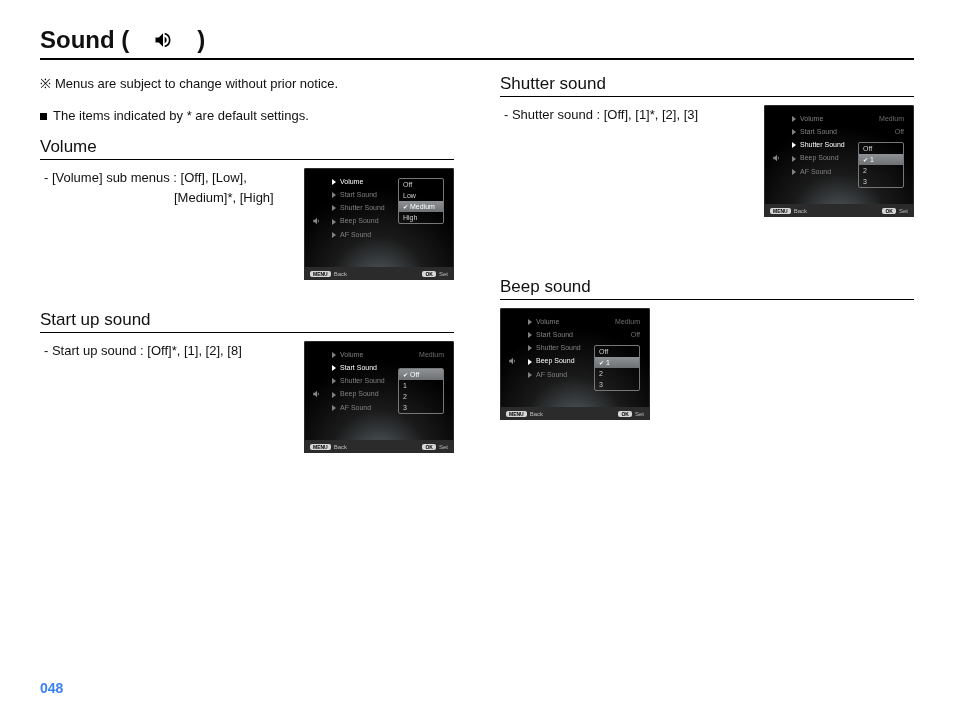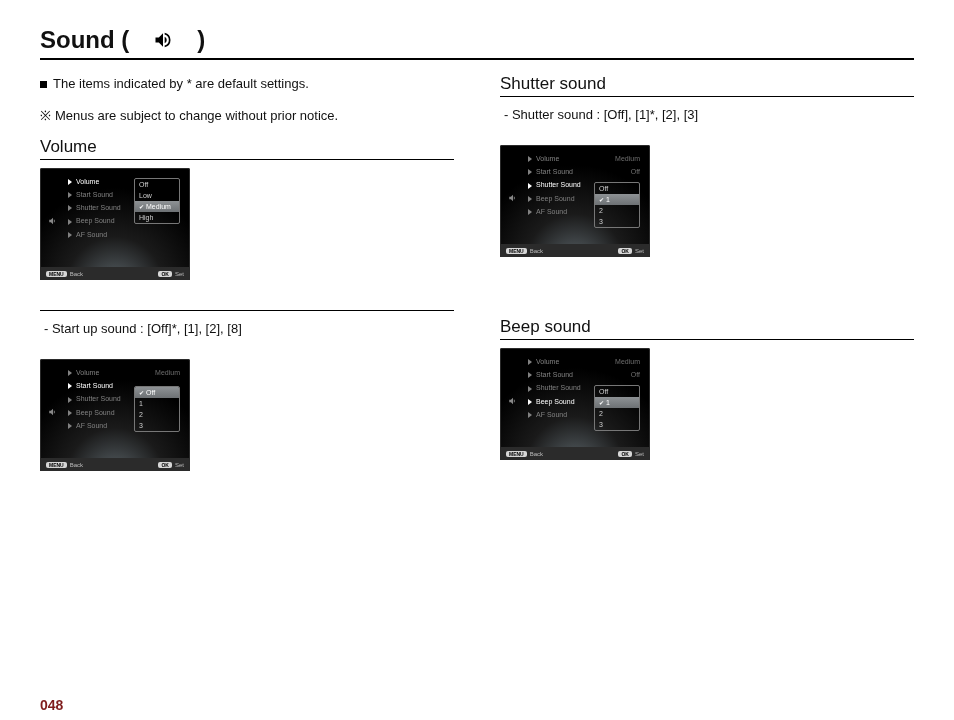--- a/index.html
+++ b/index.html
@@ -71,29 +71,28 @@
   }
   .sub .indent{
     display:block;
     padding-left:130px;
   }
   .block-row{
     display:flex;
     align-items:flex-start;
     gap:20px;
     margin-bottom:30px;
-    flex-direction:column;
   }
   .block-row .sub{flex:1}
   .pagenum{
     position:absolute;
-    bottom:7px;
+    bottom:24px;
     left:40px;
     font-weight:bold;
-    color:#7f1d1d;
+    color:#3b82f6;
     font-size:14px;
   }
   
   .spk{display:inline-flex;align-items:center}
   .spk svg{width:20px;height:20px}
   
   .cam{
     width:150px;
     height:112px;
     background:radial-gradient(circle at 50% 105%,#5a6368 0%,#1a1a1a 35%,#000 70%);
@@ -167,29 +166,33 @@
         </svg>
     </span>
     <span>)</span>
   </div>
   <hr class="title-rule">
 
   <div class="columns">
 
     <div class="col">
       <div class="note">
+        <span class="snow">※</span><span>Menus are subject to change without prior notice.</span>
+      </div>
+      <div class="note">
         <span class="sq"></span><span>The items indicated by * are default settings.</span>
-      </div>
-      <div class="note">
-        <span class="snow">※</span><span>Menus are subject to change without prior notice.</span>
       </div>
 
       <div class="section-title">Volume</div>
       <hr class="thin-rule">
       <div class="block-row">
+        <div class="sub">
+          <span>- [Volume] sub menus : [Off], [Low],</span>
+          <span class="indent">[Medium]*, [High]</span>
+        </div>
         <div class="cam">
           <div class="menu">
             <span class="on">Volume</span>
             <span>Start Sound</span>
             <span>Shutter Sound</span>
             <span>Beep Sound</span>
             <span>AF Sound</span>
           </div>
           <span class="spk-mini"><svg viewBox="0 0 24 24">
                 <path d="M3 9v6h4l5 5V4L7 9H3zm13.5 3a4.5 4.5 0 0 0-2.5-4v8a4.5 4.5 0 0 0 2.5-4z"></path>
@@ -203,20 +206,21 @@
               </div>
             <div class="o">High</div>
           </div>
           <div class="bottom">
             <span><span class="tag">MENU</span><span>Back</span></span>
             <span><span class="tag">OK</span><span>Set</span></span>
           </div>
         </div>
       </div>
 
+      <div class="section-title">Start up sound</div>
       <hr class="thin-rule">
       <div class="block-row">
         <div class="sub">- Start up sound : [Off]*, [1], [2], [8]</div>
         <div class="cam">
           <div class="menu">
             <span>Volume</span>
             <span class="on">Start Sound</span>
             <span>Shutter Sound</span>
             <span>Beep Sound</span>
             <span>AF Sound</span>

